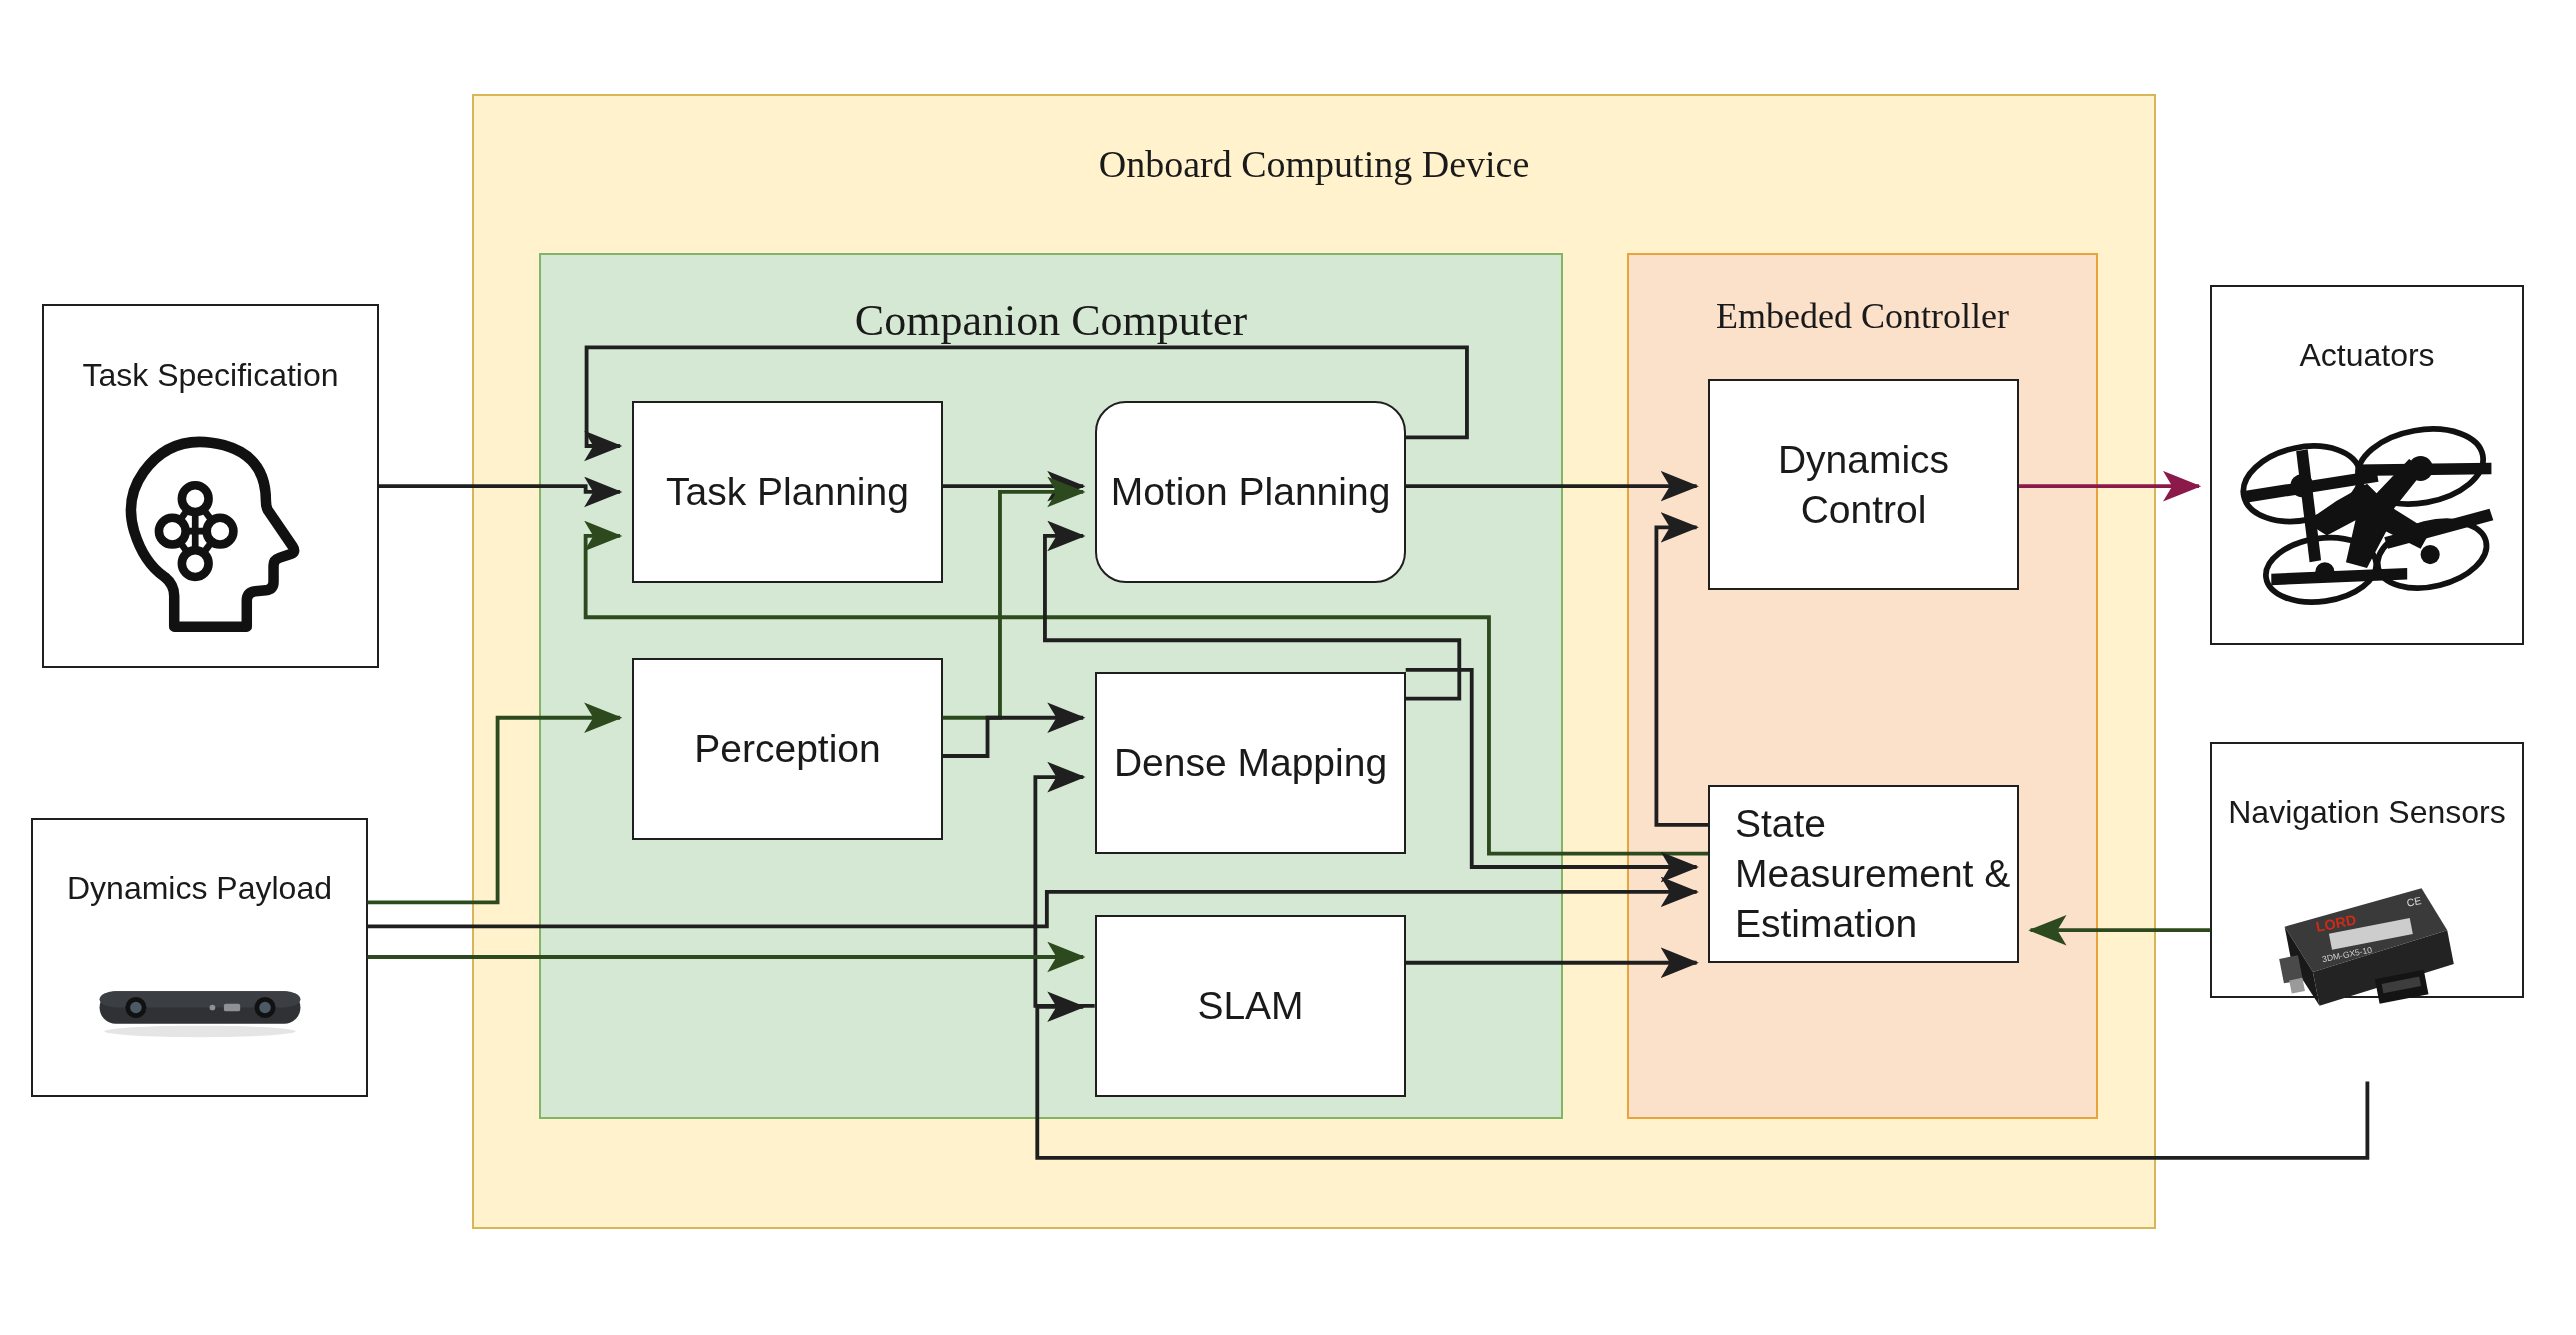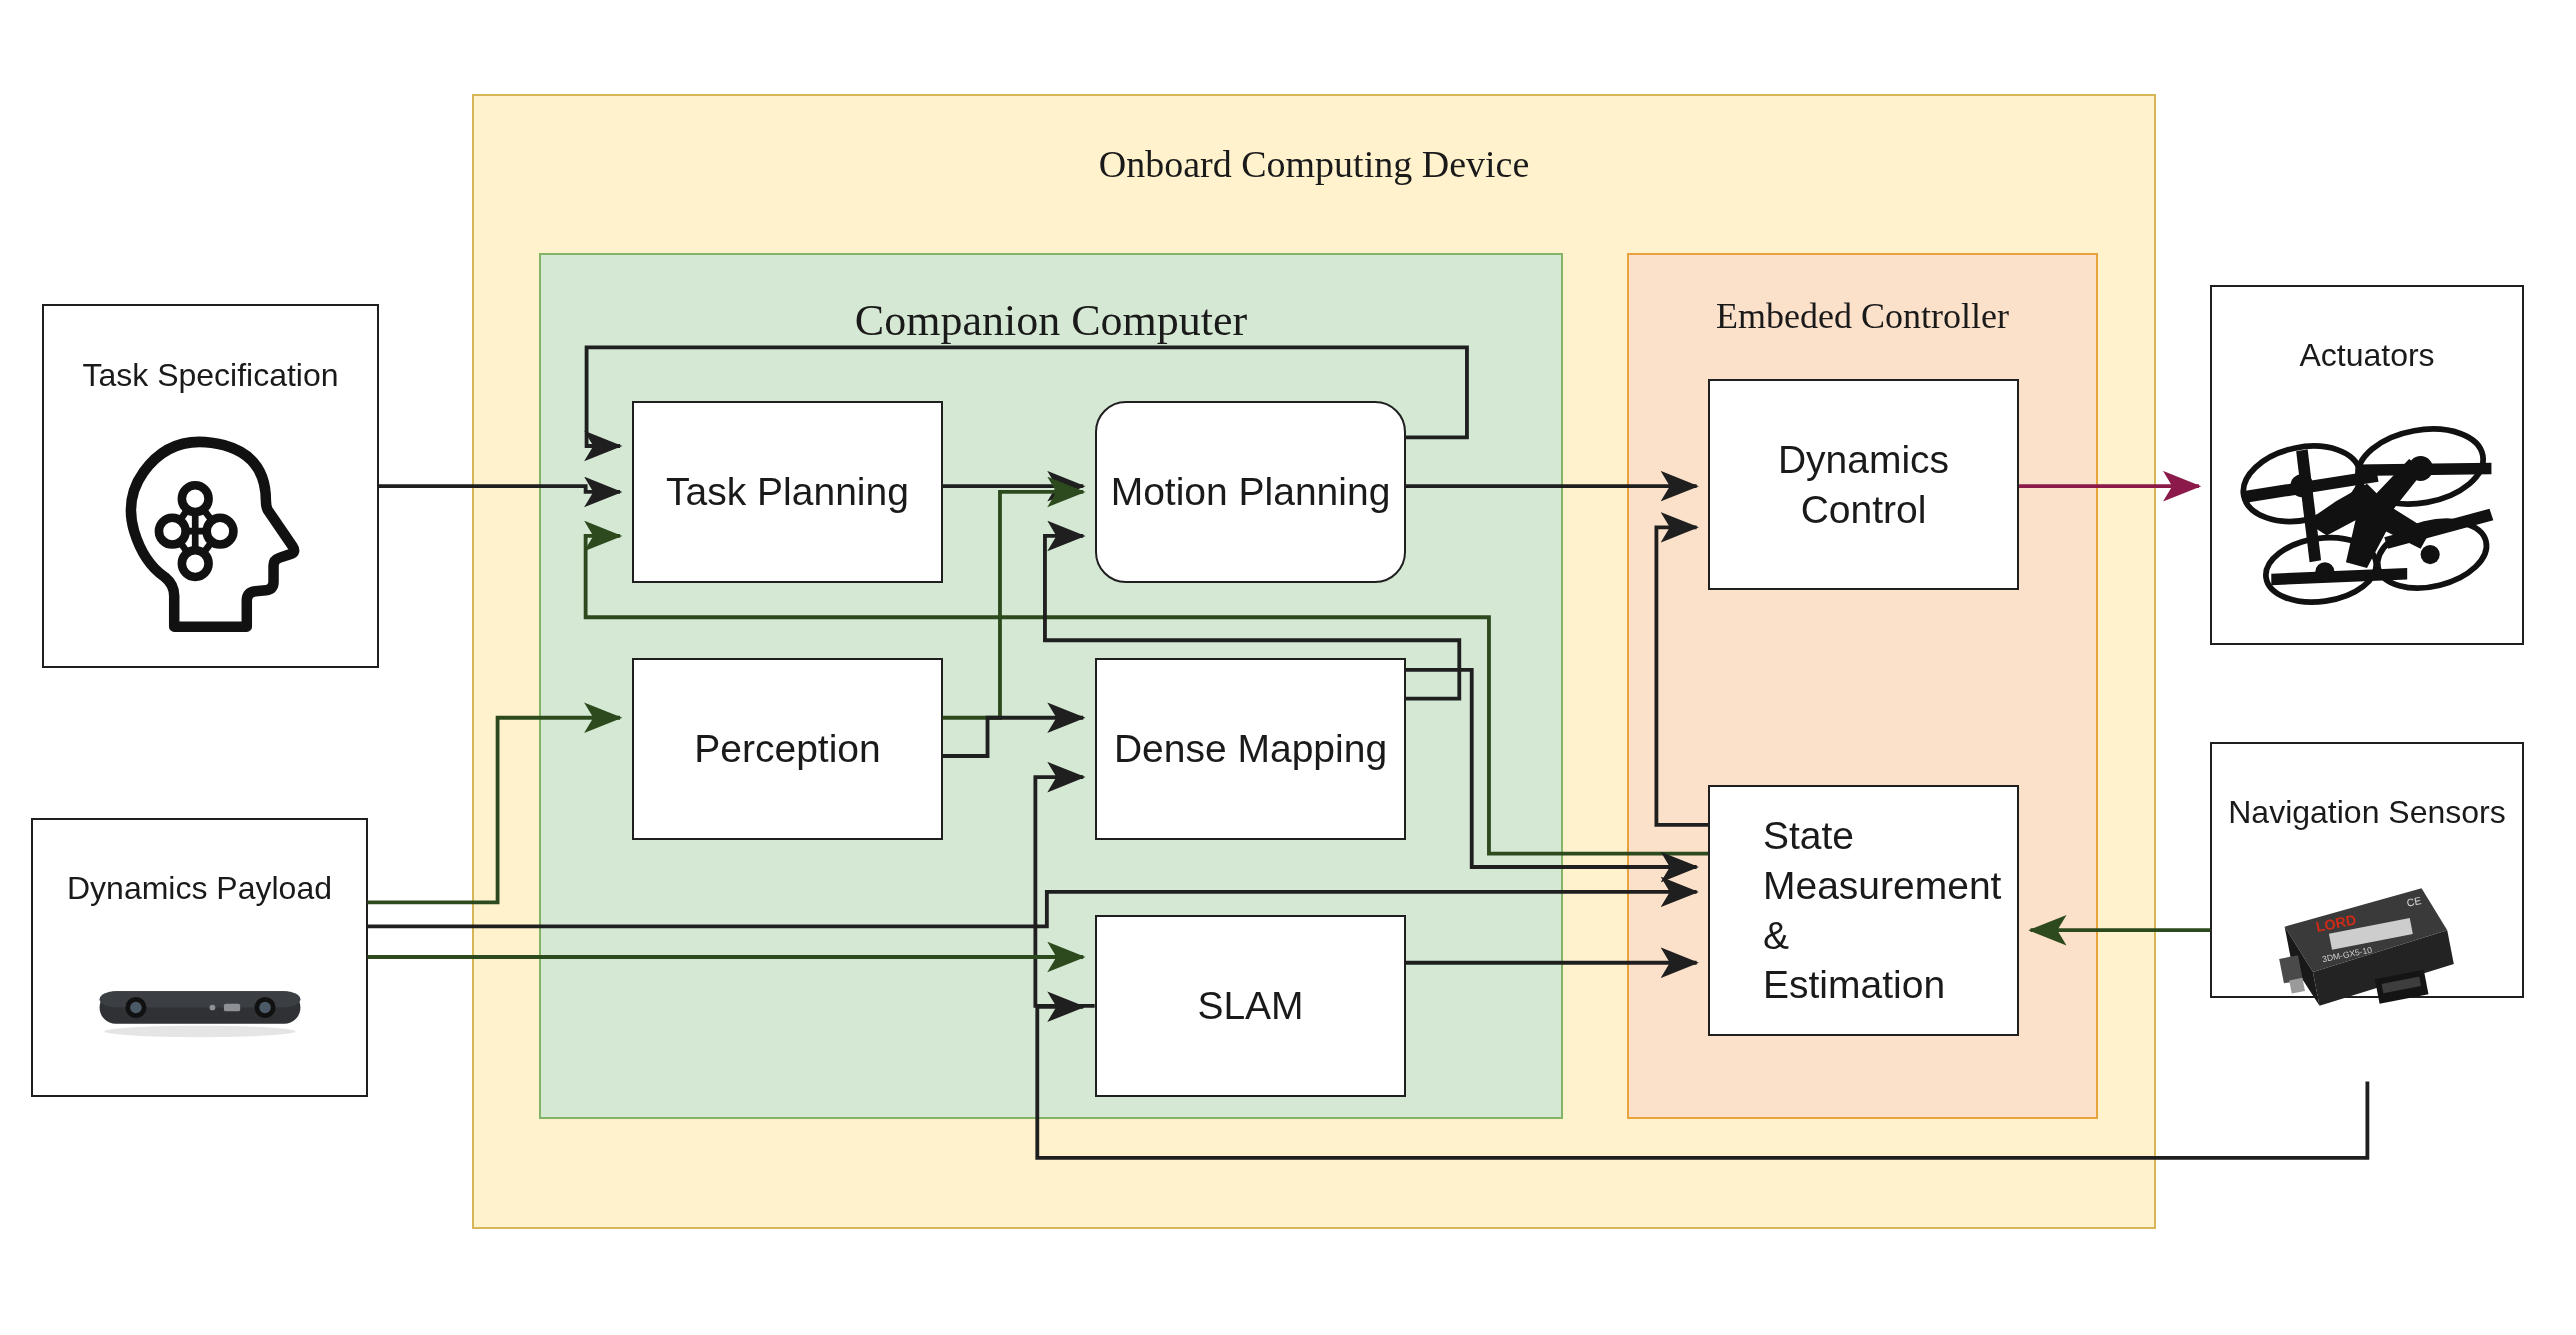--- a/index.html
+++ b/index.html
@@ -68,33 +68,33 @@
   </div>
 
   <div class="node" style="left:1095px;top:401px;width:311px;height:182px;border-radius:31px;">
     <span class="lbl">Motion Planning</span>
   </div>
 
   <div class="node" style="left:632px;top:658px;width:311px;height:182px;">
     <span class="lbl">Perception</span>
   </div>
 
-  <div class="node" style="left:1095px;top:658px;width:311px;height:182px;">
+  <div class="node" style="left:1095px;top:672px;width:311px;height:182px;">
     <span class="lbl">Dense Mapping</span>
   </div>
 
   <div class="node" style="left:1095px;top:915px;width:311px;height:182px;">
     <span class="lbl">SLAM</span>
   </div>
 
   <div class="node" style="left:1708px;top:379px;width:311px;height:211px;">
     <span class="lbl">Dynamics Control</span>
   </div>
 
-  <div class="node left-text" style="left:1708px;top:785px;width:311px;height:251px;padding-left:28px;">
+  <div class="node left-text" style="left:1708px;top:785px;width:311px;height:178px;">
     <span class="lbl">
       <span>State</span><br>
       <span>Measurement &amp;</span><br>
       <span>Estimation</span>
     </span>
   </div>
 
   <div class="extbox" style="left:42px;top:304px;width:337px;height:364px;">
     <div class="ext-lbl" style="top:51px;">Task Specification</div>
     <div class="ext-art" style="top:113px;height:230px;">

